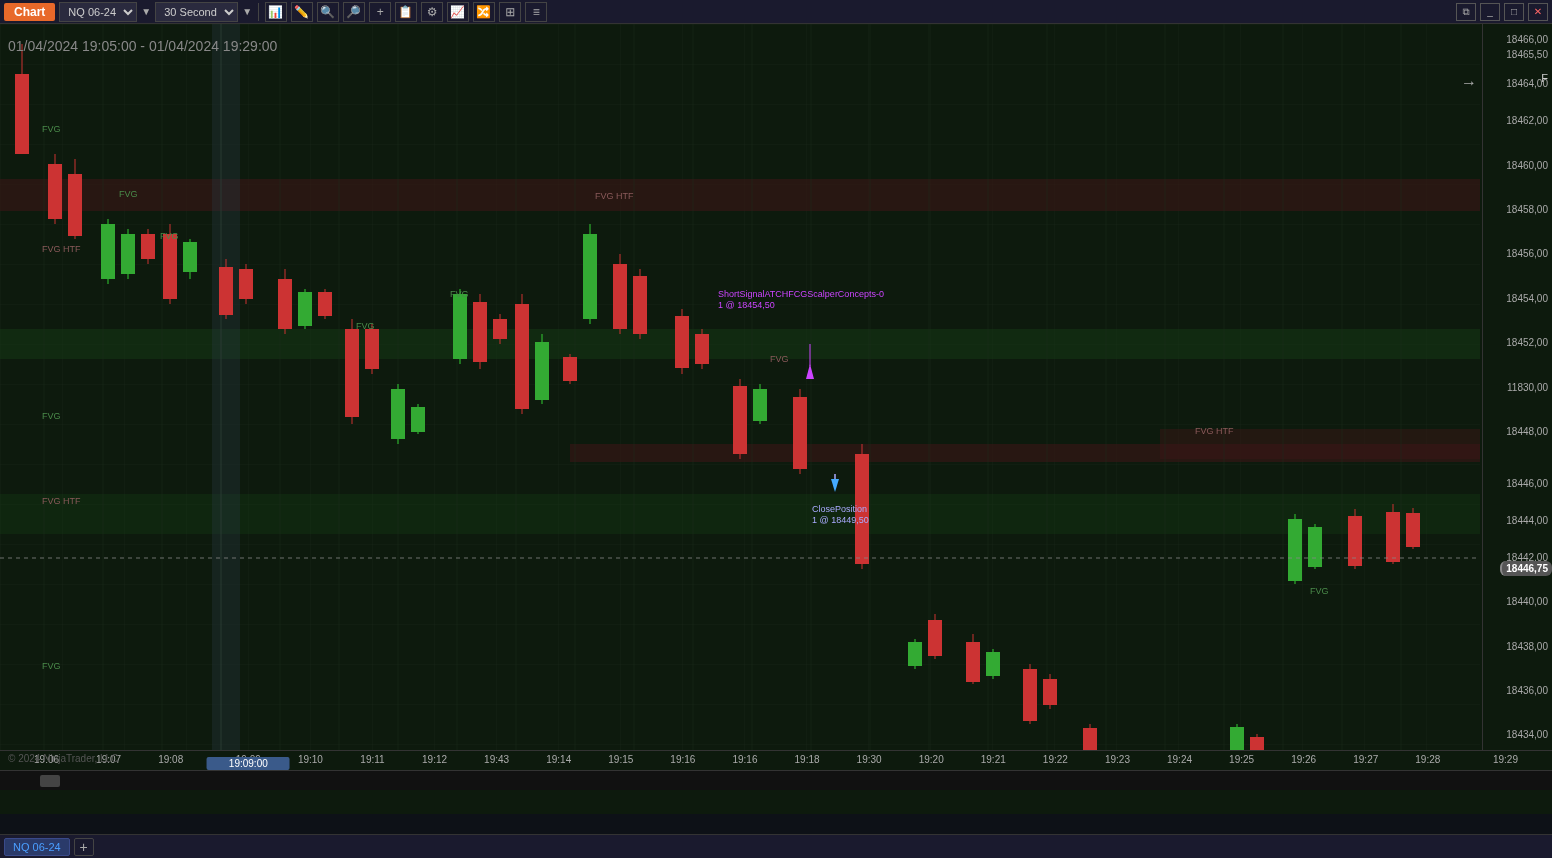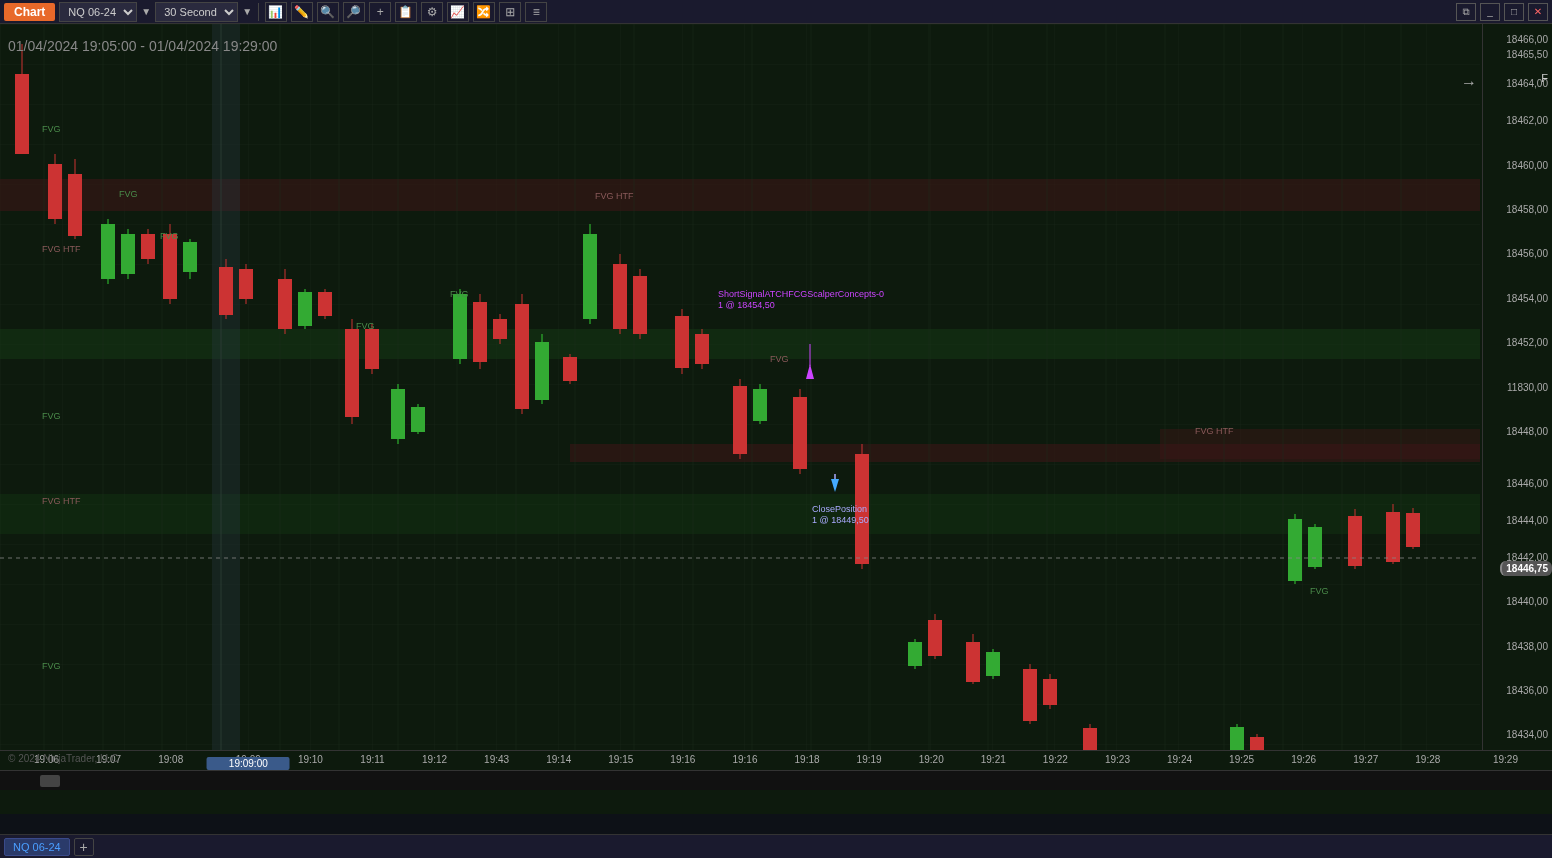--- a/index.html
+++ b/index.html
@@ -556,21 +556,21 @@
       <div class="time-label" style="left: 16%;">19:09</div>
       <div class="time-label" style="left: 20%;">19:10</div>
       <div class="time-label" style="left: 24%;">19:11</div>
       <div class="time-label" style="left: 28%;">19:12</div>
       <div class="time-label" style="left: 32%;">19:43</div>
       <div class="time-label" style="left: 36%;">19:14</div>
       <div class="time-label" style="left: 40%;">19:15</div>
       <div class="time-label" style="left: 44%;">19:16</div>
       <div class="time-label" style="left: 48%;">19:16</div>
       <div class="time-label" style="left: 52%;">19:18</div>
-      <div class="time-label" style="left: 56%;">19:19</div>
+      <div class="time-label" style="left: 56%;">19:30</div>
       <div class="time-label" style="left: 60%;">19:20</div>
       <div class="time-label" style="left: 64%;">19:21</div>
       <div class="time-label" style="left: 68%;">19:22</div>
       <div class="time-label" style="left: 72%;">19:23</div>
       <div class="time-label" style="left: 76%;">19:24</div>
       <div class="time-label" style="left: 80%;">19:25</div>
       <div class="time-label" style="left: 84%;">19:26</div>
       <div class="time-label" style="left: 88%;">19:27</div>
       <div class="time-label" style="left: 92%;">19:28</div>
       <div class="time-label" style="left: 97%;">19:29</div>

